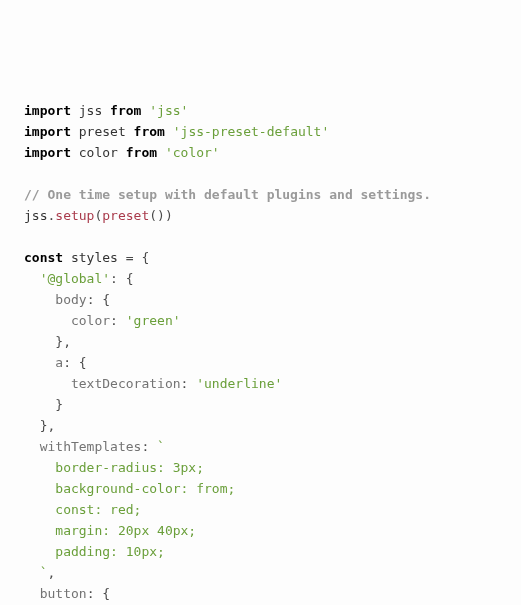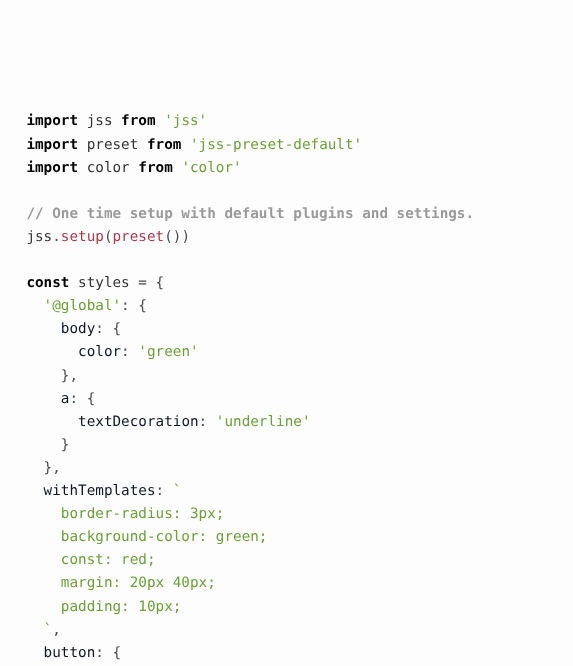--- a/index.html
+++ b/index.html
@@ -11,21 +11,21 @@
     line-height: 21px;
     color: #4a4a4a;
     white-space: pre;
   }
   .kw  { color: #000000; font-weight: bold; }   
   .id  { color: #333333; }   
   .call{ color: #a93a4b; }   
   .str { color: #6a9f3a; }   
   .cmt { color: #9a9a9a; font-weight: bold; }   
   .pun { color: #4a4a4a; }   
-  .key { color: #0f172a; }   
+  .key { color: #737373; }   
   pre { margin:0; font-family:inherit; }
 </style>
 </head>
 <body>
 
 
 
 <pre id="code"><span><span class="kw">import</span><span class="pun"> </span><span class="id">jss</span><span class="pun"> </span><span class="kw">from</span><span class="pun"> </span><span class="str">'jss'</span></span>
 <span><span class="kw">import</span><span class="pun"> </span><span class="id">preset</span><span class="pun"> </span><span class="kw">from</span><span class="pun"> </span><span class="str">'jss-preset-default'</span></span>
 <span><span class="kw">import</span><span class="pun"> </span><span class="id">color</span><span class="pun"> </span><span class="kw">from</span><span class="pun"> </span><span class="str">'color'</span></span>
@@ -37,21 +37,21 @@
 <span><span class="pun">  </span><span class="str">'@global'</span><span class="pun">: {</span></span>
 <span><span class="pun">    </span><span class="key">body</span><span class="pun">: {</span></span>
 <span><span class="pun">      </span><span class="key">color</span><span class="pun">: </span><span class="str">'green'</span></span>
 <span><span class="pun">    },</span></span>
 <span><span class="pun">    </span><span class="key">a</span><span class="pun">: {</span></span>
 <span><span class="pun">      </span><span class="key">textDecoration</span><span class="pun">: </span><span class="str">'underline'</span></span>
 <span><span class="pun">    }</span></span>
 <span><span class="pun">  },</span></span>
 <span><span class="pun">  </span><span class="key">withTemplates</span><span class="pun">: </span><span class="str">`</span></span>
 <span><span class="str">    border-radius: 3px;</span></span>
-<span><span class="str">    background-color: green;</span></span>
+<span><span class="str">    background-color: from;</span></span>
 <span><span class="str">    const: red;</span></span>
 <span><span class="str">    margin: 20px 40px;</span></span>
 <span><span class="str">    padding: 10px;</span></span>
 <span><span class="str">  `</span><span class="pun">,</span></span>
 <span><span class="pun">  </span><span class="key">button</span><span class="pun">: {</span></span>
 
 
 
 
 </pre>

